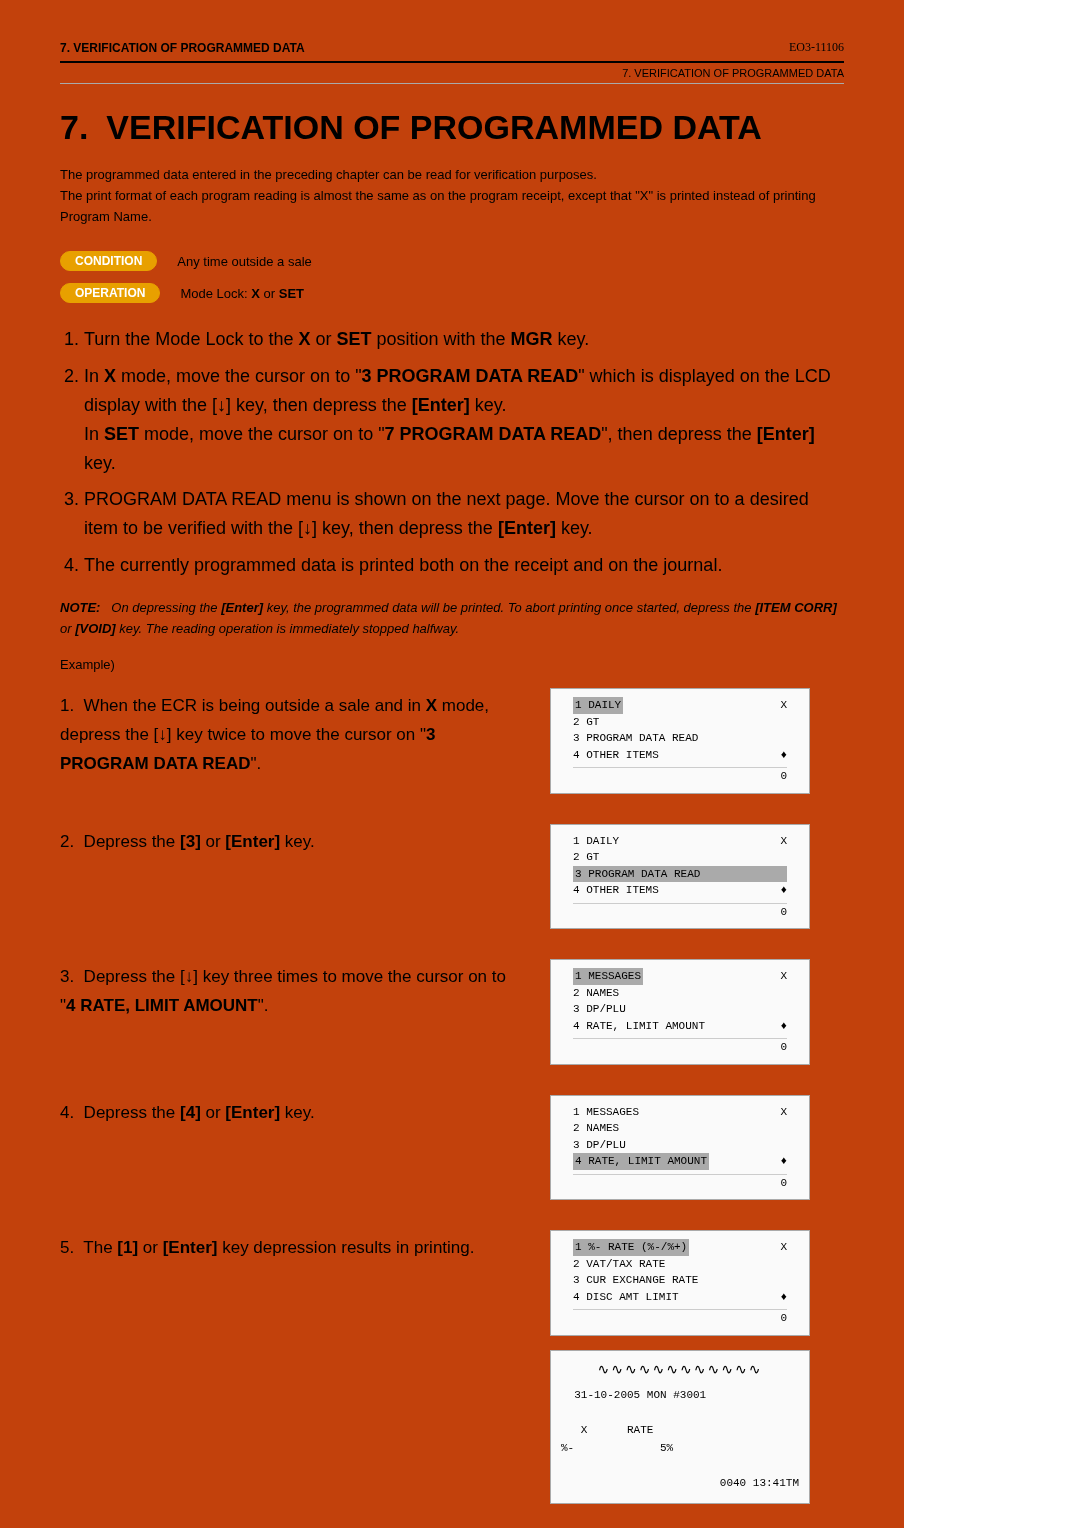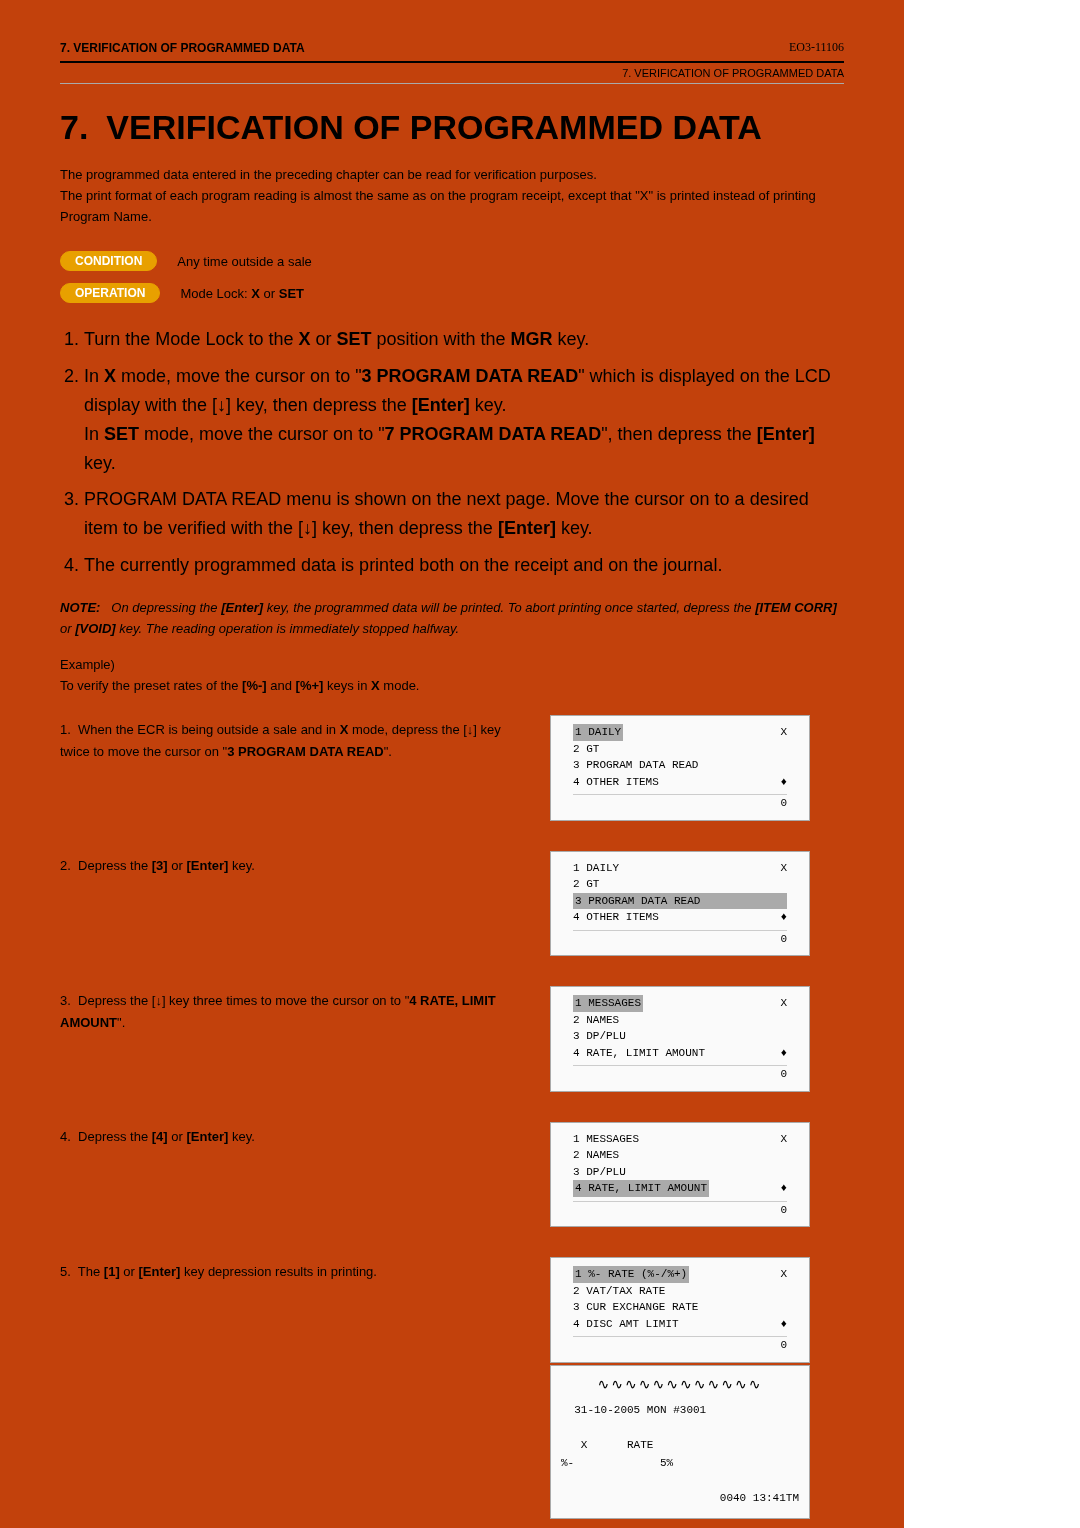--- a/index.html
+++ b/index.html
@@ -123,21 +123,21 @@
       gap: 0;
     }
     .step-row {
       display: flex;
       align-items: flex-start;
       margin-bottom: 30px;
       gap: 30px;
     }
     .step-text {
       flex: 1;
-      font-size: 13px;
+      font-size: 17px;
       line-height: 1.7;
       padding-top: 4px;
       max-width: 460px;
     }
     .screen-box {
       width: 260px;
       min-height: 100px;
       border: 1px solid #aaa;
       font-family: 'Courier New', monospace;
       font-size: 11px;
@@ -217,23 +217,20 @@
 
   <div class="note-block">
     <span class="note-label">NOTE:</span>
     <span class="note-content">
       &nbsp;&nbsp;On depressing the <b>[Enter]</b> key, the programmed data will be printed.  To abort printing once started, depress the <b>[ITEM CORR]</b> or <b>[VOID]</b> key.  The reading operation is immediately stopped halfway.
     </span>
   </div>
 
   <div class="example-section">
     <div class="example-title">Example)</div>
-    <div class="example-desc">
-      To verify the preset rates of the <b>[%-]</b> and <b>[%+]</b> keys in <b>X</b> mode.
-    </div>
   </div>
 
   <div class="steps-with-screens">
 
     <div class="step-row">
       <div class="step-text">
         1.&nbsp; When the ECR is being outside a sale and in <b>X</b> mode, depress the [↓] key twice to move the cursor on "<b>3 PROGRAM DATA READ</b>".
       </div>
       <div class="screen-box">
         <div class="screen-row">
@@ -304,21 +301,21 @@
           <span>♦</span>
         </div>
         <div style="border-top:1px solid #ccc;margin-top:4px;text-align:right;">0</div>
       </div>
     </div>
 
     <div class="step-row">
       <div class="step-text">
         5.&nbsp; The <b>[1]</b> or <b>[Enter]</b> key depression results in printing.
       </div>
-      <div style="display:flex;flex-direction:column;gap:2px;">
+      <div style="display:flex;flex-direction:column;gap:14px;">
         <div class="screen-box">
           <div class="screen-row">
             <span style="background:#aaa;padding:0 2px;">1 %- RATE (%-/%+)</span>
             <span>X</span>
           </div>
           <div>2 VAT/TAX RATE</div>
           <div>3 CUR EXCHANGE RATE</div>
           <div class="screen-row">
             <span>4 DISC AMT LIMIT</span>
             <span>♦</span>

